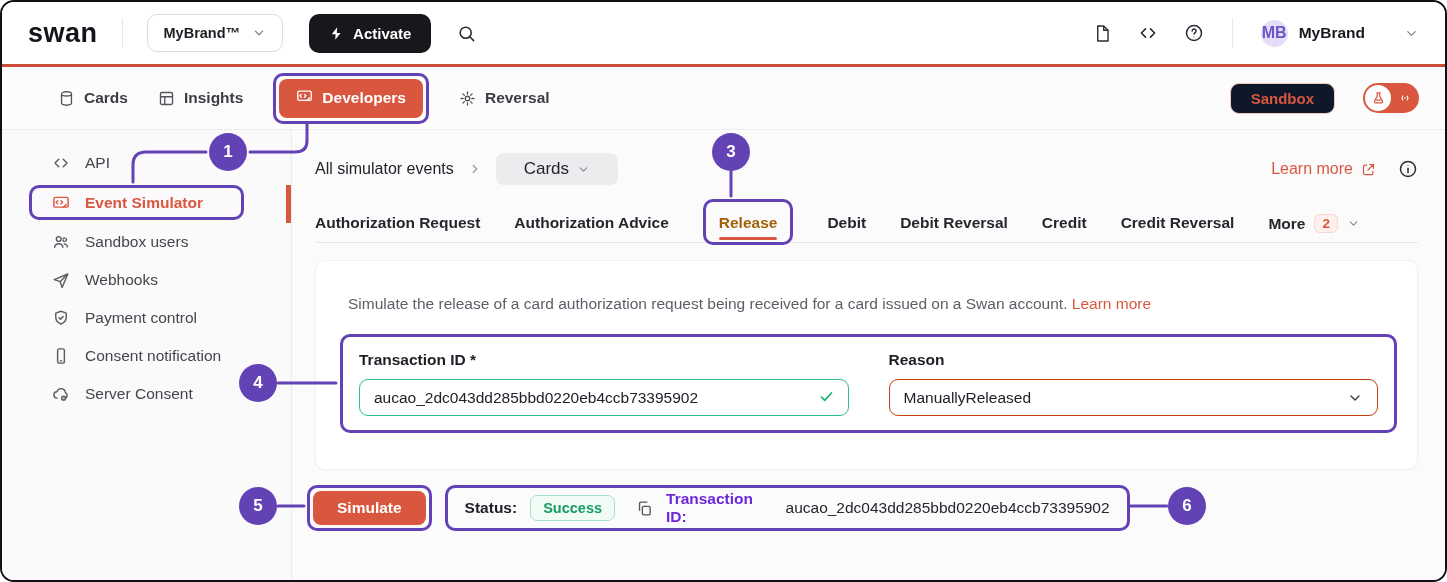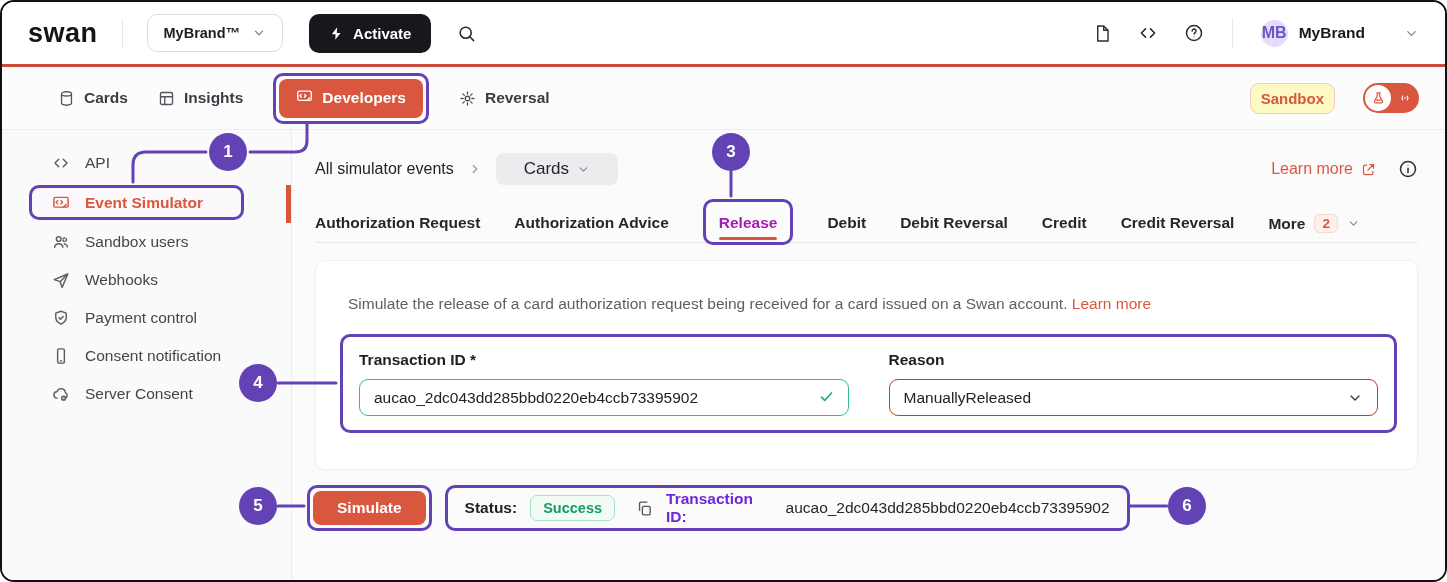--- a/index.html
+++ b/index.html
@@ -31,22 +31,22 @@
   .navbar { height:63px; background:#FCFCFC; display:flex; align-items:center; padding:0 26px;
     border-bottom:1px solid #EDEDEF; }
   .nav-item { display:flex; align-items:center; gap:9px; font-size:15.5px; font-weight:700; color:#3C3C44;
     margin-left:30px; cursor:pointer; }
   .nav-item .nicon { display:flex; color:#55555E; }
   .anno-box { border:3px solid #6342B5; border-radius:10px; }
   .dev-anno { margin-left:30px; padding:3px; }
   .dev-pill { display:flex; align-items:center; gap:9px; background:#D9573F; color:#fff; border-radius:8px;
     padding:9px 17px; font-size:15.5px; font-weight:700; cursor:pointer; }
   .nav-right { margin-left:auto; display:flex; align-items:center; gap:28px; }
-  .sandbox-badge { color:#D9573F; background:#fef9c3; border:1px solid #F4C8BD; border-radius:9px;
-    padding:6px 10px; font-size:15px; font-weight:700; }
+  .sandbox-badge { color:#D9573F; background:#0f172a; border:1px solid #F4C8BD; border-radius:9px;
+    padding:6px 20px; font-size:15px; font-weight:700; }
   .env-toggle { width:56px; height:30px; border-radius:15px; background:#D9573F; display:flex;
     align-items:center; padding:2px; cursor:pointer; position:relative; }
   .knob { width:26px; height:26px; border-radius:50%; background:#fff; color:#D9573F;
     display:flex; align-items:center; justify-content:center; }
   .live-ico { position:absolute; right:7px; top:8px; color:#fff; display:flex; }
   
   .bodyrow { display:flex; height:450px; }
   .sidebar { width:290px; background:#FAFAFB; border-right:1px solid #ECECEF; padding-top:14px; position:relative; flex:none; }
   .sb-item { height:38px; display:flex; align-items:center; gap:15px; padding-left:50px;
     font-size:15.5px; font-weight:500; color:#45454E; cursor:pointer; }
@@ -64,21 +64,21 @@
   .crumb-pill { display:flex; align-items:center; gap:8px; background:#ECECEF; border-radius:8px;
     padding:6px 28px; font-size:17px; color:#23232B; cursor:pointer; }
   .crumb-right { margin-left:auto; display:flex; align-items:center; gap:22px; }
   .learn-top { color:#D9573F; font-size:16px; display:flex; align-items:center; gap:8px; cursor:pointer; }
   .info-btn { color:#2E2E36; display:flex; cursor:pointer; }
   .tabs-wrap { position:relative; margin-top:13px; height:48px; }
   .tabs-border { position:absolute; left:0; right:0; top:43px; height:1px; background:#E8E8EB; }
   .tabs { position:absolute; top:0; left:0; display:flex; align-items:flex-start; gap:34px; }
   .tab { padding-top:15px; font-size:15.5px; font-weight:700; color:#26262E; cursor:pointer; white-space:nowrap; }
   .release-anno { padding:12px 13px 10px; background:transparent; }
-  .tab-active { position:relative; padding-top:0; color:#a21caf; }
+  .tab-active { position:relative; padding-top:0; color:#a16207; }
   .tab-active::after { content:""; position:absolute; left:0; right:0; bottom:-9px; height:3px; background:#D9573F; border-radius:2px; }
   .tab-more { display:flex; align-items:center; gap:9px; }
   .more-badge { background:#FDF0ED; border:1px solid #F6D6CE; color:#D9573F; border-radius:6px;
     font-size:13.5px; font-weight:600; padding:1px 7px; }
   .card { margin-top:13px; height:210px; background:#fff; border:1px solid #F1F1F3; border-radius:10px;
     box-shadow:0 1px 2px rgba(20,20,30,.03); }
   .card-desc { padding:34px 32px 0; font-size:15.5px; color:#5E5E68; }
   .card-desc a { color:#D9573F; text-decoration:none; cursor:pointer; }
   .form-anno { margin:21px 20px 0 24px; padding:10px 16px 14px; display:flex; gap:40px; background:#fff; border-radius:10px; }
   .field { flex:1 1 0; min-width:0; }

